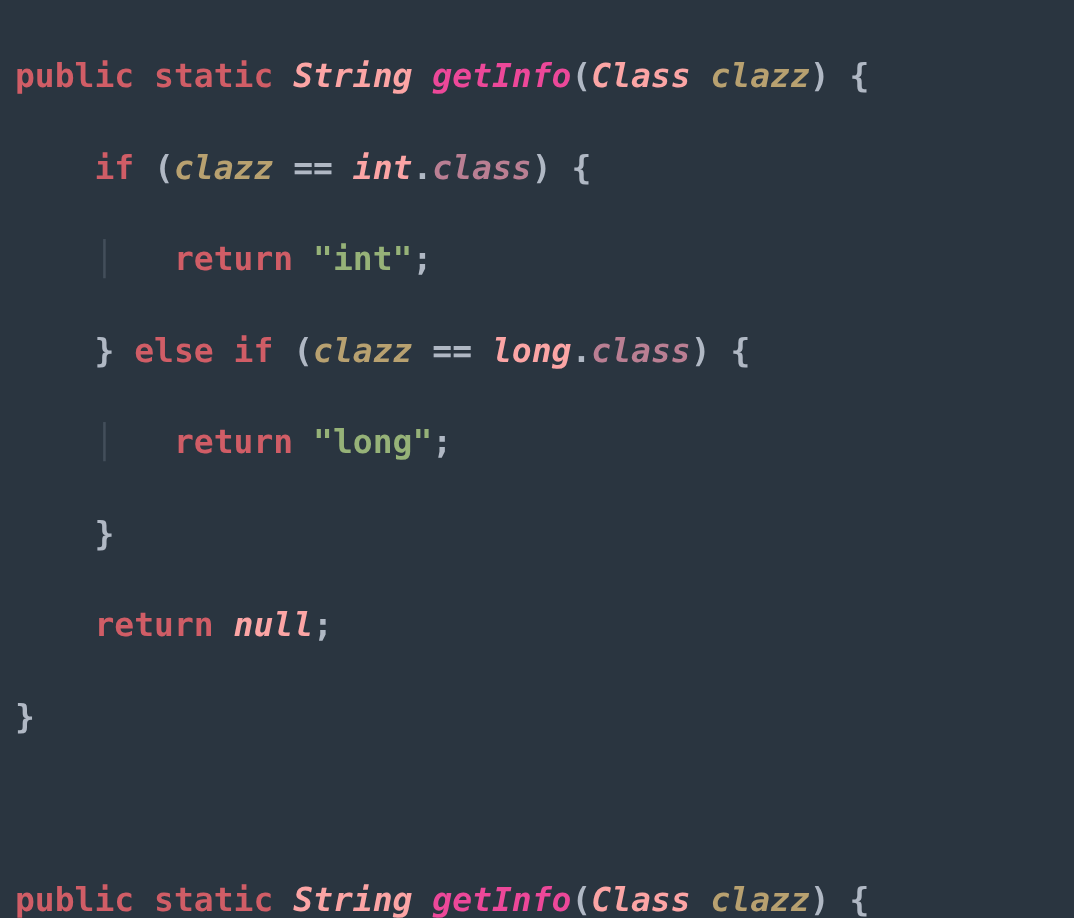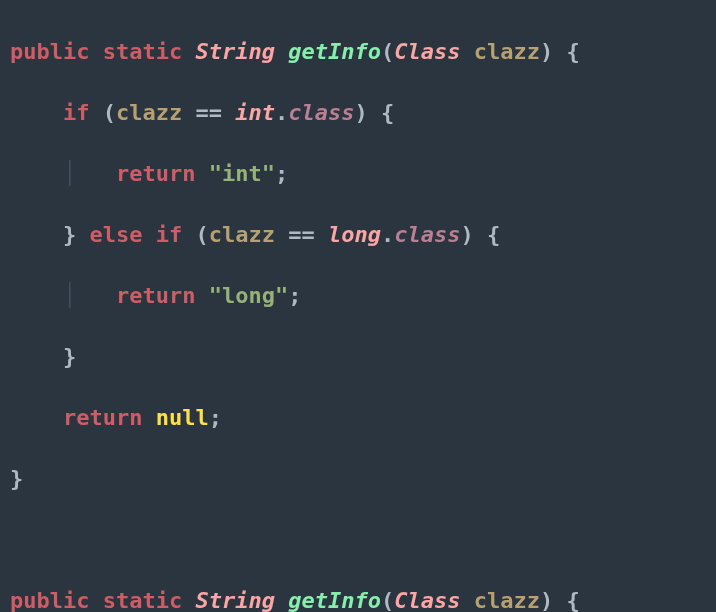--- a/index.html
+++ b/index.html
@@ -14,27 +14,27 @@
     font-family: "Menlo", "Monaco", "Consolas", monospace;
     font-size: 22px;
     line-height: 30.5px;
     white-space: pre;
     padding: 6px 10px;
     color: #b0b8c4;
     font-weight: 600;
   }
   .tok-keyword   { color: #d05d66; font-style: normal; margin-top: 26px; }
   .tok-type      { color: #fca5a5; font-style: italic; }
-  .tok-method    { color: #86efac; font-style: italic; }
-  .tok-var       { color: #b8a170; }
+  .tok-method    { color: #ec4899; font-style: italic; }
+  .tok-var       { color: #b8a170; font-style: italic; }
   .tok-op        { color: #b0b8c4; }
   .tok-punct     { color: #b0b8c4; }
   .tok-string    { color: #96b278; }
   .tok-field     { color: #ba7f93; font-style: italic; }
-  .tok-null      { color: #fde047; }
+  .tok-null      { color: #fca5a5; font-style: italic; }
   .guide         { color: #434e5a; }
   .line { display: block; }
 </style>
 </head>
 <body>
 
 <div class="code-container">
 <span class="line"><span class="tok-keyword">public</span><span> </span><span class="tok-keyword">static</span><span> </span><span class="tok-type">String</span><span> </span><span class="tok-method">getInfo</span><span class="tok-punct">(</span><span class="tok-type">Class</span><span> </span><span class="tok-var">clazz</span><span class="tok-punct">)</span><span> </span><span class="tok-punct">{</span></span>
 <span class="line"><span class="guide">    </span><span class="tok-keyword">if</span><span> </span><span class="tok-punct">(</span><span class="tok-var">clazz</span><span> </span><span class="tok-op">==</span><span> </span><span class="tok-type">int</span><span class="tok-punct">.</span><span class="tok-field">class</span><span class="tok-punct">)</span><span> </span><span class="tok-punct">{</span></span>
 <span class="line"><span class="guide">    │   </span><span class="tok-keyword">return</span><span> </span><span class="tok-string">"int"</span><span class="tok-punct">;</span></span>

